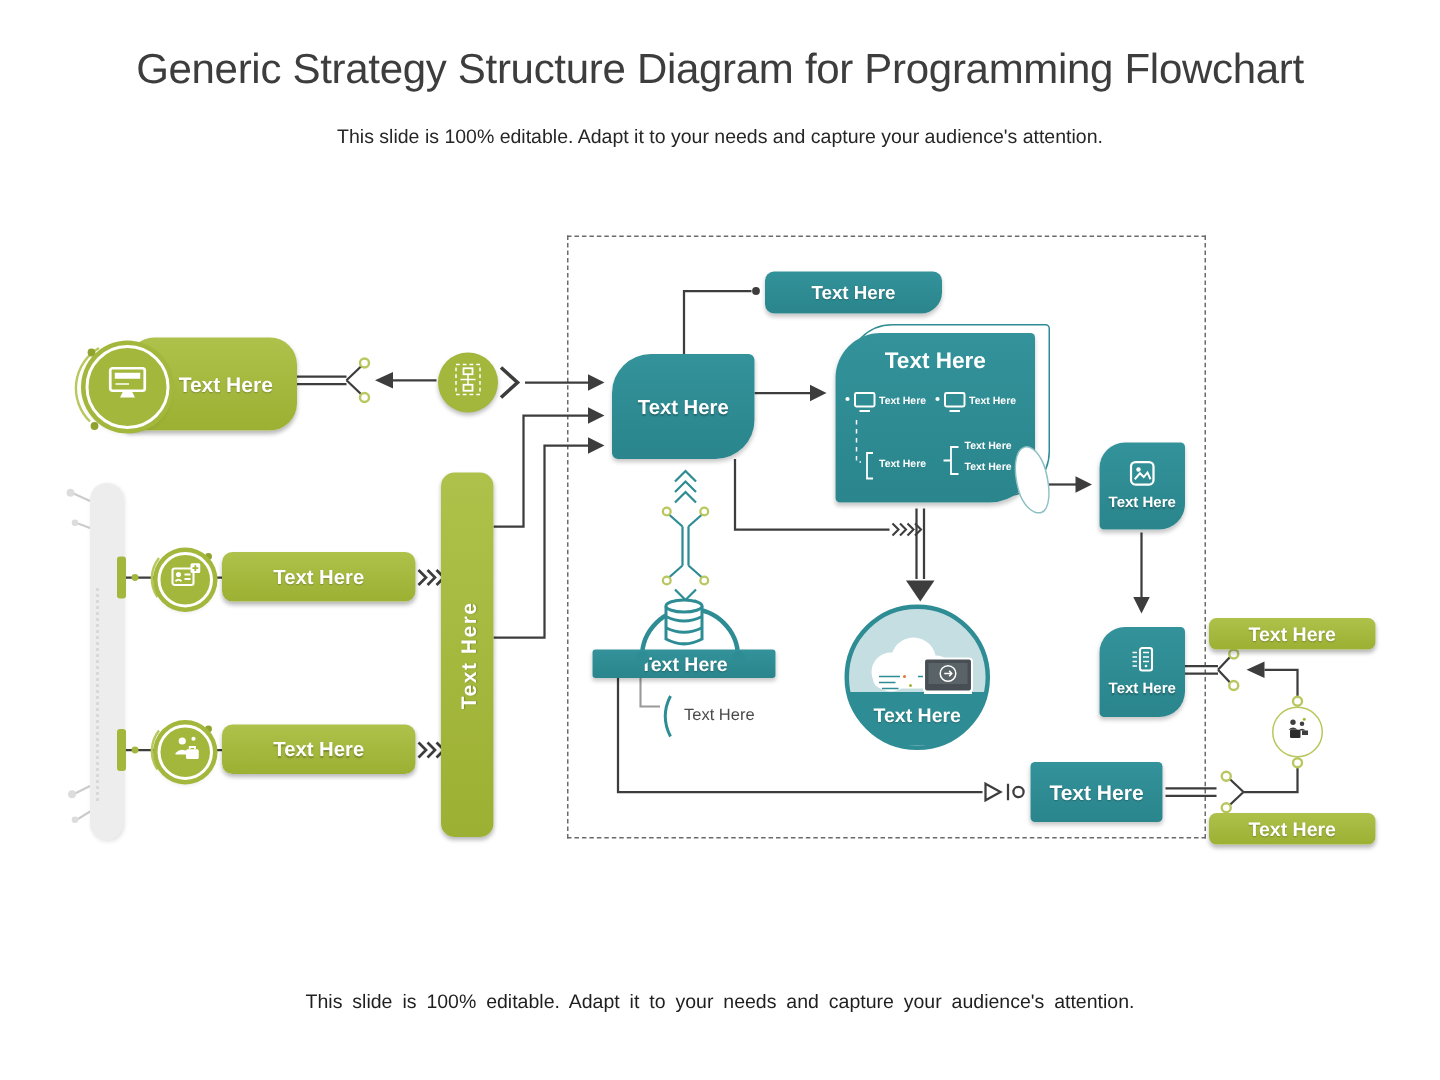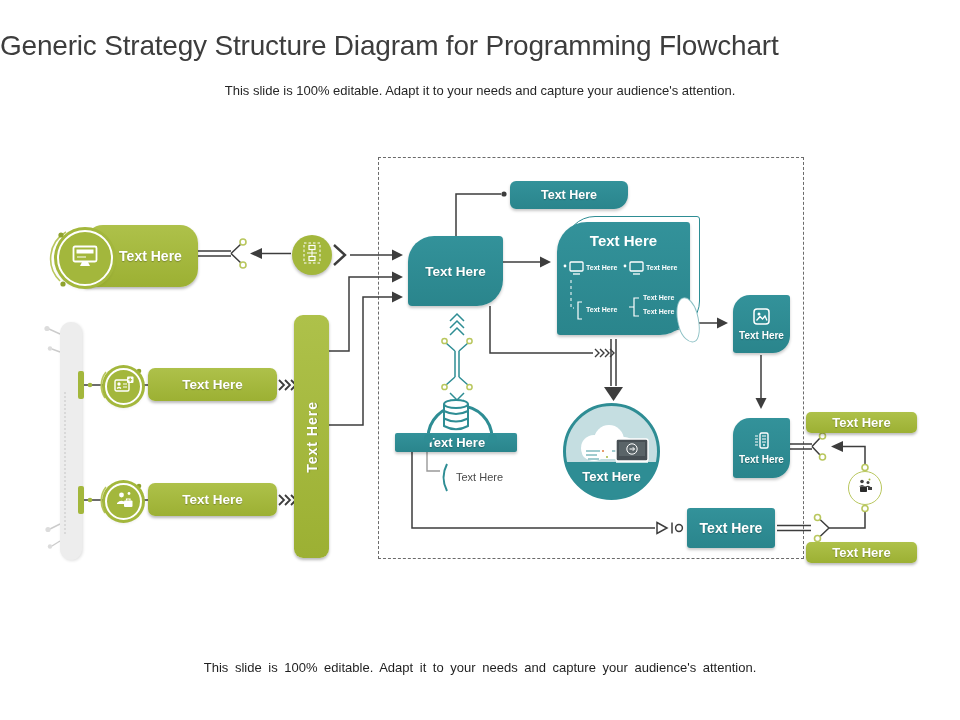--- a/index.html
+++ b/index.html
@@ -1,19 +1,19 @@
 <!DOCTYPE html>
 <html><head>
 <meta charset="utf-8">
 <style>
   html,body{margin:0;padding:0;background:#fff;}
   .canvas{position:relative;width:960px;height:720px;background:#fff;overflow:hidden;
           font-family:"Liberation Sans",sans-serif;}
   .abs{position:absolute;}
-  .title{left:0;top:30px;width:960px;text-align:left;font-size:28px;color:#3d3d3d;letter-spacing:-0.2px;}
+  .title{left:0;top:30px;width:960px;text-align:center;font-size:28px;color:#3d3d3d;letter-spacing:-0.2px;}
   .subtitle{left:0;top:83px;width:960px;text-align:center;font-size:13px;color:#262626;}
   .footerline{left:0;top:660px;width:960px;text-align:center;font-size:13px;color:#1f1f1f;word-spacing:3px;}
   .dashed-rect{left:378px;top:157px;width:424px;height:400px;border:1px dashed #6b6b6b;z-index:1;}
   .lbl{color:#fff;font-weight:bold;display:flex;align-items:center;justify-content:center;text-shadow:0 1px 1px rgba(0,0,0,.25);}
   .green{background:linear-gradient(180deg,#aec14a,#9cb033);box-shadow:0 2px 3px rgba(0,0,0,.28);}
   .teal{background:linear-gradient(180deg,#33929a,#2a858c);box-shadow:0 2px 3px rgba(0,0,0,.22);}
   .z3{z-index:3;} .z4{z-index:4;}
   .device-box{left:85px;top:225px;width:113px;height:62px;border-radius:18px 18px 18px 0;font-size:14px;padding-left:18px;box-sizing:border-box;}
   .circle{border-radius:50%;display:flex;align-items:center;justify-content:center;}
   .ringed{background:#a3b73c;border:2.5px solid #fff;box-shadow:0 0 0 3px #a3b73c,0 2px 4px rgba(0,0,0,.2);}

